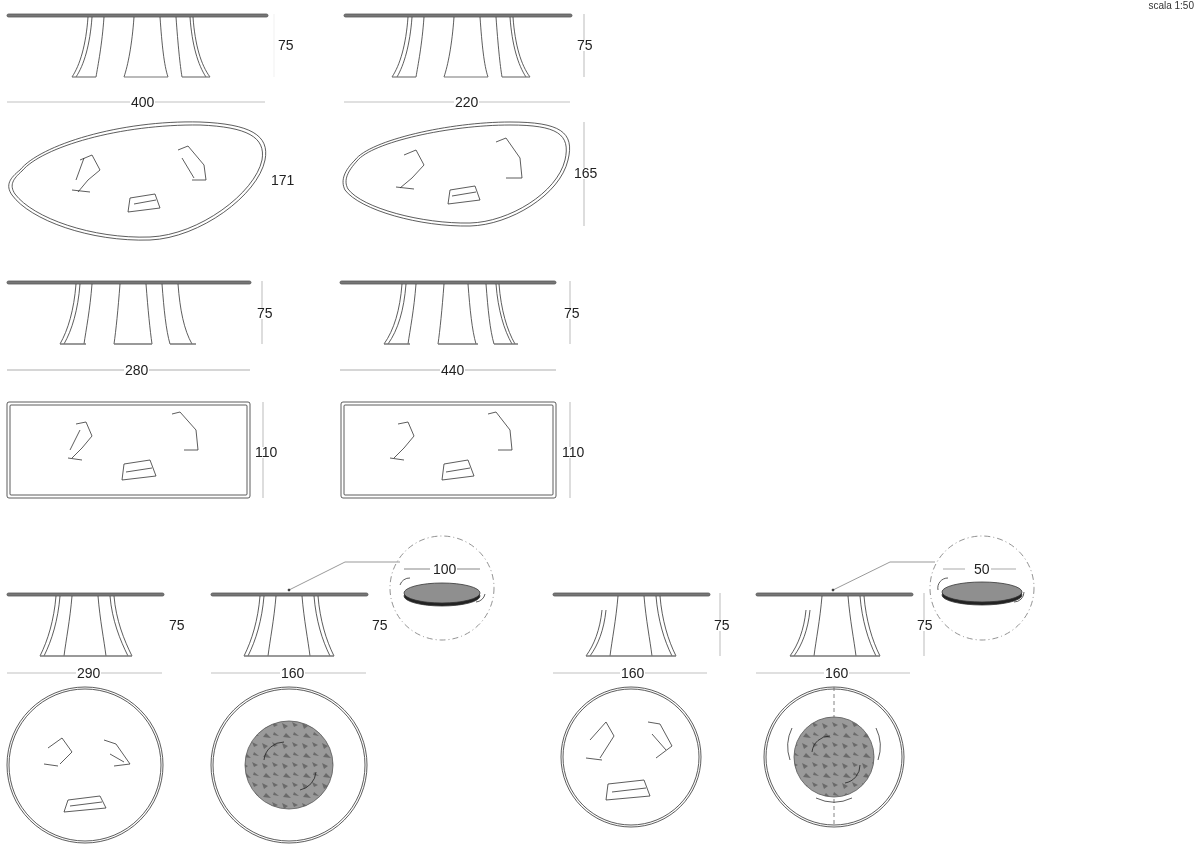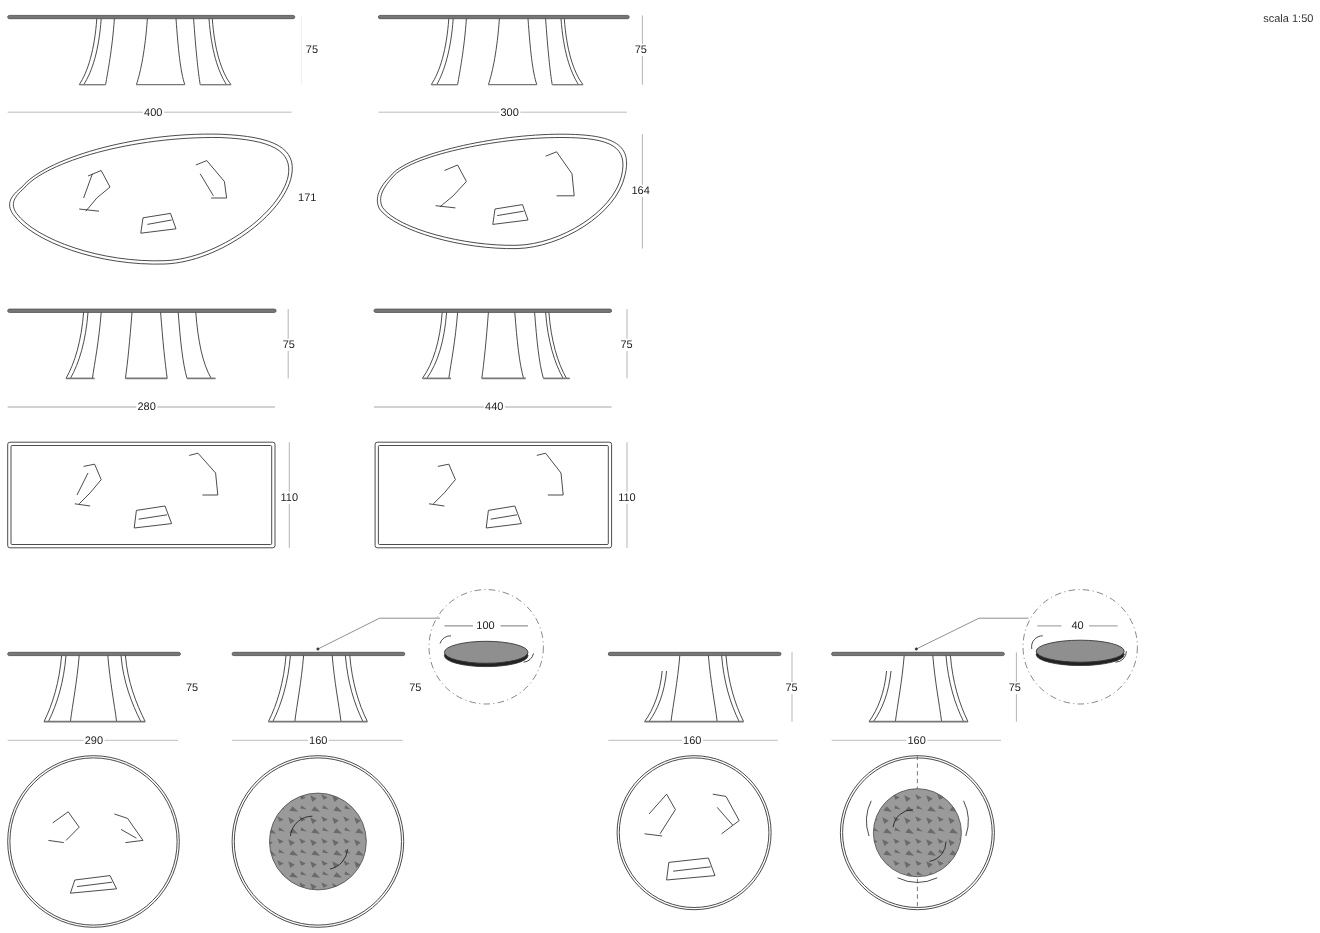--- a/index.html
+++ b/index.html
@@ -1,19 +1,19 @@
 <!DOCTYPE html>
 <html><head>
 <meta charset="utf-8">
 <style>
   html,body{margin:0;padding:0;background:#fff;}
   body{width:1200px;height:848px;position:relative;overflow:hidden;font-family:"Liberation Sans",sans-serif;}
   svg{position:absolute;left:0;top:0;}
-  .lbl{position:absolute;font-size:10px;color:#222;background:#fff;line-height:11px;padding:0 1px;}
-  .scale{position:absolute;right:6px;top:12px;font-size:10px;color:#333;text-align:center;}
+  .lbl{position:absolute;font-size:14px;color:#222;background:#fff;line-height:11px;padding:0 1px;}
+  .scale{position:absolute;right:6px;top:0;font-size:10px;color:#333;text-align:center;}
 </style>
 </head>
 <body>
 
 <div class="scale">scala 1:50</div>
 
 <svg width="1200" height="848" viewBox="0 0 1200 848">
   <defs>
     <g id="legs3">
       <path d="M0 0 C -2 40, -8 55, -14 60 M4 0 C 2 40, -4 55, -10 60" fill="none" stroke="#333" stroke-width="0.8"></path>
@@ -183,22 +183,22 @@
     <circle cx="834" cy="757" r="40" fill="url(#granite)" stroke="#555"></circle>
     <path d="M812 752 A18 18 0 0 1 830 736 M845 783 A18 18 0 0 0 860 765" stroke="#222"></path>
   </g>
 </svg>
 
 <div class="lbl" style="left:277px;top:40px">75</div>
 <div class="lbl" style="left:130px;top:97px">400</div>
 <div class="lbl" style="left:270px;top:175px">171</div>
 
 <div class="lbl" style="left:576px;top:40px">75</div>
-<div class="lbl" style="left:454px;top:97px">300</div>
-<div class="lbl" style="left:573px;top:168px">164</div>
+<div class="lbl" style="left:454px;top:97px">220</div>
+<div class="lbl" style="left:573px;top:168px">165</div>
 
 <div class="lbl" style="left:256px;top:308px">75</div>
 <div class="lbl" style="left:124px;top:365px">280</div>
 <div class="lbl" style="left:254px;top:447px">110</div>
 
 <div class="lbl" style="left:563px;top:308px">75</div>
 <div class="lbl" style="left:440px;top:365px">440</div>
 <div class="lbl" style="left:561px;top:447px">110</div>
 
 <div class="lbl" style="left:168px;top:620px">75</div>
@@ -206,13 +206,13 @@
 
 <div class="lbl" style="left:371px;top:620px">75</div>
 <div class="lbl" style="left:280px;top:668px">160</div>
 <div class="lbl" style="left:432px;top:564px">100</div>
 
 <div class="lbl" style="left:713px;top:620px">75</div>
 <div class="lbl" style="left:620px;top:668px">160</div>
 
 <div class="lbl" style="left:916px;top:620px">75</div>
 <div class="lbl" style="left:824px;top:668px">160</div>
-<div class="lbl" style="left:973px;top:564px">40</div>
+<div class="lbl" style="left:973px;top:564px">50</div>
 
 </body></html>

